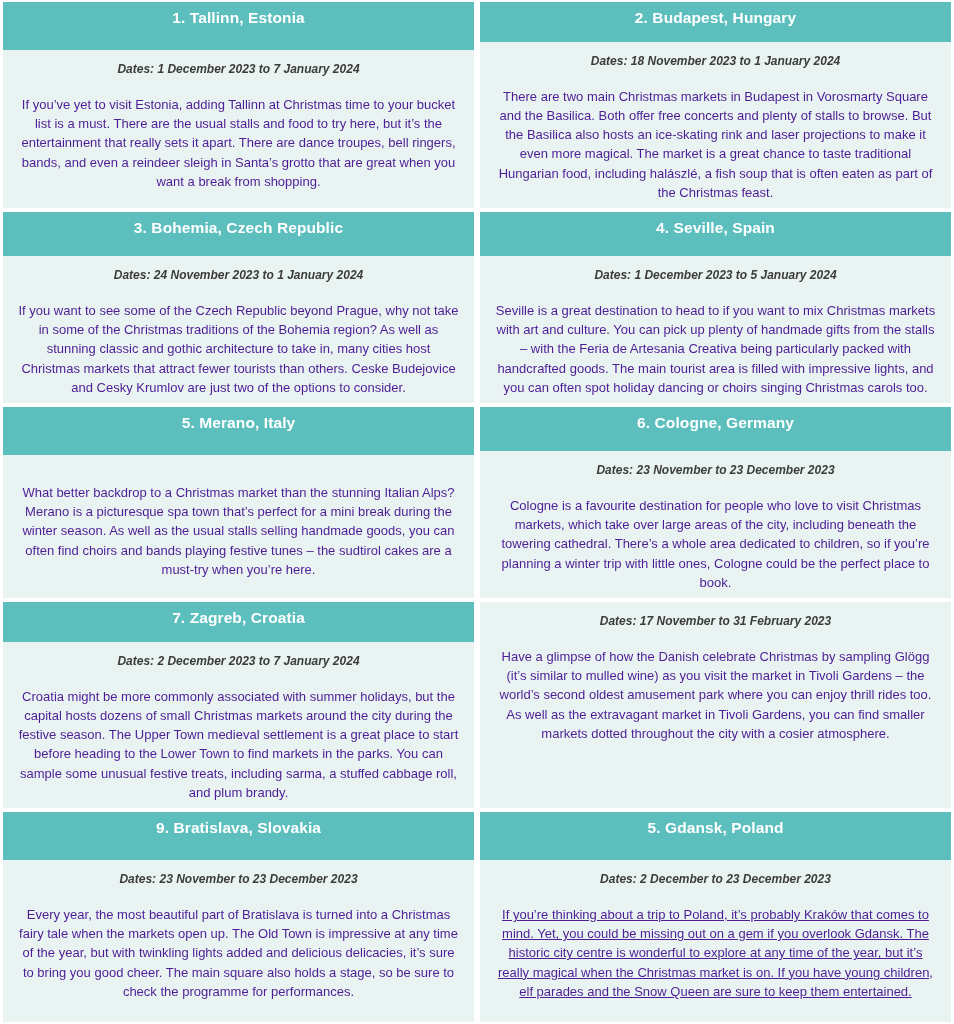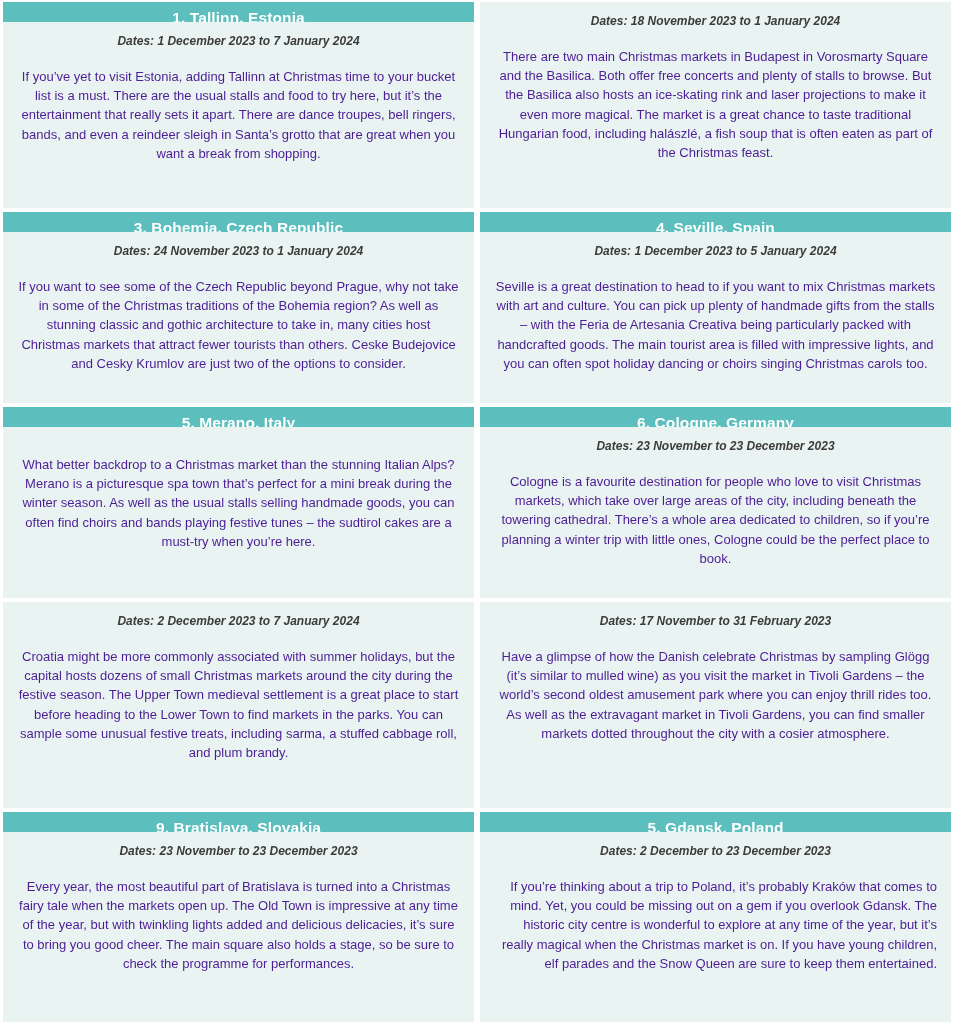--- a/index.html
+++ b/index.html
@@ -41,21 +41,21 @@
   }
 
   .card-header {
     box-sizing: border-box;
     background: #5cbfbe;
     color: #ffffff;
     font-size: 15.5px;
     font-weight: bold;
     text-align: center;
     letter-spacing: 0.1px;
-    height: 20px;
+    height: 48px;
     line-height: 31px;
     white-space: nowrap;
     overflow: hidden;
   }
 
   .card-body {
     box-sizing: border-box;
     flex: 1 1 auto;
     padding: 10px 14px 6px 14px;
     display: flex;
@@ -74,40 +74,42 @@
 
   .card-text {
     font-size: 13px;
     color: #4c1d95;
     text-align: center;
     line-height: 1.48;
     margin: 18px 0 0 0;
   }
 
   .card-text.align-left {
-    text-align: right;
+    text-align: center;
+    text-decoration: underline;
   }
 </style>
 </head>
 <body>
 
 <div class="grid">
 
   <div class="cell">
     <div class="card">
       <div class="card-header">1. Tallinn, Estonia</div>
       <div class="card-body">
         <div class="card-dates">Dates: 1 December 2023 to 7 January 2024</div>
         <div class="card-text">If you’ve yet to visit Estonia, adding Tallinn at Christmas time to your bucket list is a must. There are the usual stalls and food to try here, but it’s the entertainment that really sets it apart. There are dance troupes, bell ringers, bands, and even a reindeer sleigh in Santa’s grotto that are great when you want a break from shopping.</div>
       </div>
     </div>
   </div>
 
   <div class="cell">
     <div class="card">
+      <div class="card-header">2. Budapest, Hungary</div>
       <div class="card-body">
         <div class="card-dates">Dates: 18 November 2023 to 1 January 2024</div>
         <div class="card-text">There are two main Christmas markets in Budapest in Vorosmarty Square and the Basilica. Both offer free concerts and plenty of stalls to browse. But the Basilica also hosts an ice-skating rink and laser projections to make it even more magical. The market is a great chance to taste traditional Hungarian food, including halászlé, a fish soup that is often eaten as part of the Christmas feast.</div>
       </div>
     </div>
   </div>
 
   <div class="cell">
     <div class="card">
       <div class="card-header">3. Bohemia, Czech Republic</div>
@@ -142,20 +144,21 @@
       <div class="card-header">6. Cologne, Germany</div>
       <div class="card-body">
         <div class="card-dates">Dates: 23 November to 23 December 2023</div>
         <div class="card-text">Cologne is a favourite destination for people who love to visit Christmas markets, which take over large areas of the city, including beneath the towering cathedral. There’s a whole area dedicated to children, so if you’re planning a winter trip with little ones, Cologne could be the perfect place to book.</div>
       </div>
     </div>
   </div>
 
   <div class="cell">
     <div class="card">
+      <div class="card-header">7. Zagreb, Croatia</div>
       <div class="card-body">
         <div class="card-dates">Dates: 2 December 2023 to 7 January 2024</div>
         <div class="card-text">Croatia might be more commonly associated with summer holidays, but the capital hosts dozens of small Christmas markets around the city during the festive season. The Upper Town medieval settlement is a great place to start before heading to the Lower Town to find markets in the parks. You can sample some unusual festive treats, including sarma, a stuffed cabbage roll, and plum brandy.</div>
       </div>
     </div>
   </div>
 
   <div class="cell">
     <div class="card">
       <div class="card-body">

